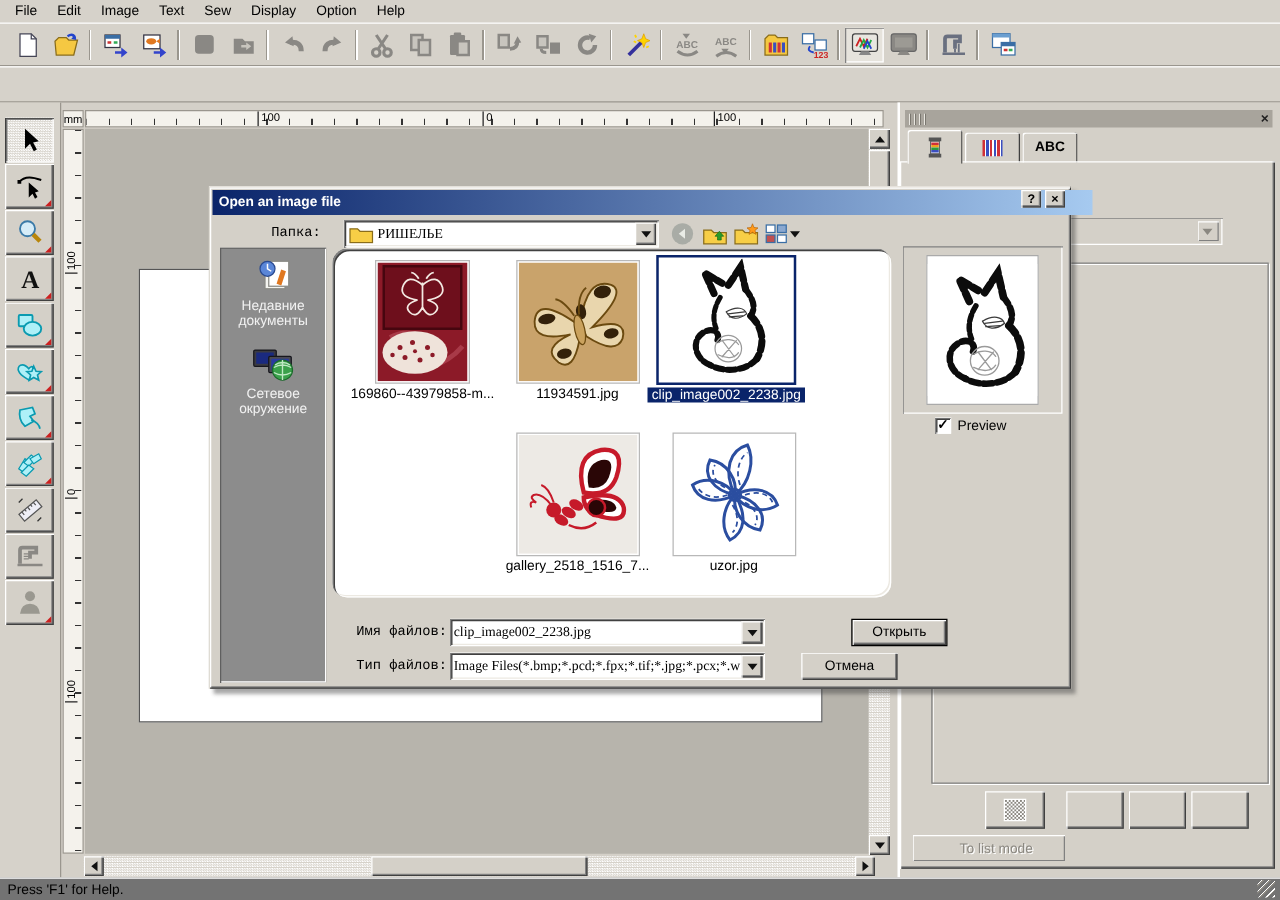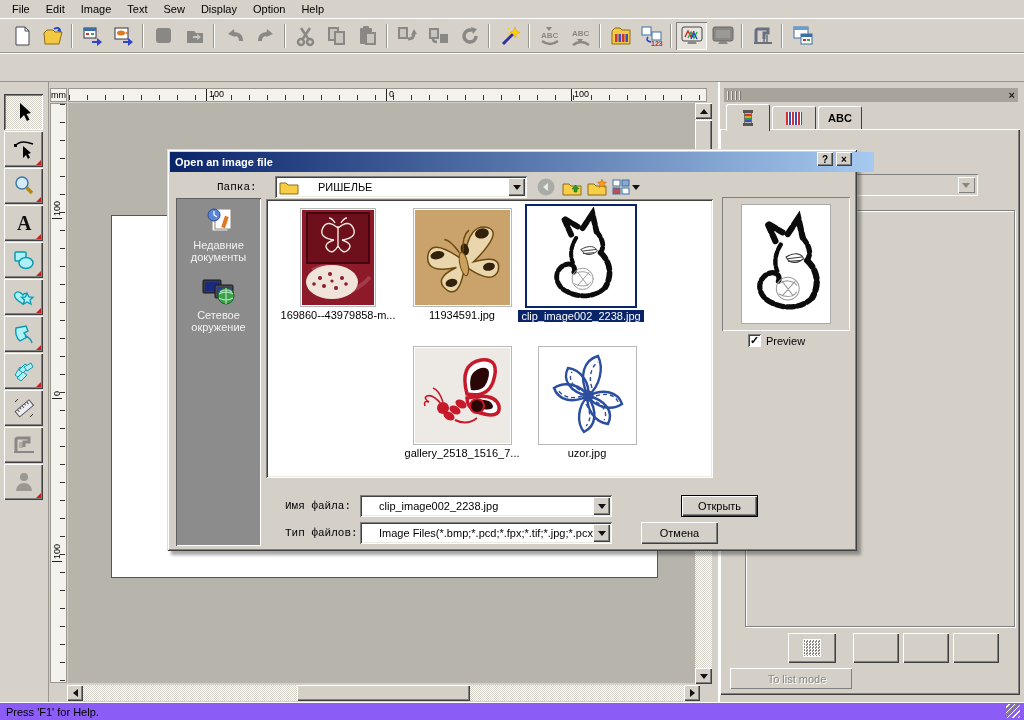--- a/index.html
+++ b/index.html
@@ -49,33 +49,33 @@
   #rpanel-grip{width:14px;height:9px;margin-left:3px;background:repeating-linear-gradient(to right,#e8e6e0 0 1px,#7a776f 1px 2px,transparent 2px 4px);}
   #rpanel-close{margin-left:auto;margin-right:3px;font-weight:bold;font-size:11px;line-height:10px;color:#222;}
   .tab{position:absolute;top:106px;height:24px;background:#d4d0c8;box-shadow:inset 1px 1px 0 #ffffff, inset -1px 0 0 #404040;border-top-left-radius:2px;border-top-right-radius:2px;display:flex;align-items:center;justify-content:center;font-weight:bold;}
   .tab.active{top:104px;height:27px;z-index:3;}
   #tabpage{left:720px;top:129px;width:300px;height:566px;box-shadow:inset 1px 1px 0 #ffffff, inset -1px -1px 0 #404040, inset -2px -2px 0 #808080;}
   #rp-combo{left:745px;top:174px;width:233px;height:22px;background:#d4d0c8;}
   #rp-inner{left:745px;top:210px;width:268px;height:415px;}
   .rp-btn{position:absolute;top:633px;height:30px;background:#d4d0c8;box-shadow:inset 1px 1px 0 #ffffff, inset -1px -1px 0 #404040, inset -2px -2px 0 #808080;display:flex;align-items:center;justify-content:center;}
   #tolist{left:730px;top:668px;width:110px;height:21px;color:#8a8780;text-shadow:1px 1px 0 #fff;display:flex;align-items:center;justify-content:center;padding-left:12px;}
   
-  #statusbar{left:0;top:702px;width:1024px;height:18px;background:#8b5cf6;border-top:1px solid #fff;box-sizing:border-box;padding:3px 6px;}
+  #statusbar{left:0;top:702px;width:1024px;height:18px;background:#737373;border-top:1px solid #fff;box-sizing:border-box;padding:3px 6px;}
   #grip{left:1006px;top:704px;width:14px;height:14px;background:repeating-linear-gradient(135deg,transparent 0 2px,#fff 2px 3px,#8a8780 3px 4px);}
   
   #dialog{left:167px;top:149px;width:690px;height:402px;background:#d4d0c8;box-shadow:inset 1px 1px 0 #dfdcd4, inset -1px -1px 0 #404040, inset 2px 2px 0 #ffffff, inset -2px -2px 0 #808080, 4px 4px 3px rgba(60,60,60,.45);z-index:10;}
   #dlg-title{left:3px;top:3px;width:704px;height:20px;background:linear-gradient(to right,#0a246a,#a6caf0);display:flex;align-items:center;color:#fff;font-weight:bold;padding-left:5px;box-sizing:border-box;}
   .cap-btn{position:absolute;top:3px;width:16px;height:14px;background:#d4d0c8;box-shadow:inset 1px 1px 0 #ffffff, inset -1px -1px 0 #404040, inset -2px -2px 0 #808080;font-weight:bold;font-size:10px;display:flex;align-items:center;justify-content:center;font-family:"Liberation Sans",sans-serif;}
   .combo{position:absolute;background:#fff;box-shadow:inset 1px 1px 0 #808080, inset -1px -1px 0 #ffffff, inset 2px 2px 0 #404040, inset -2px -2px 0 #ece9e2;display:flex;align-items:center;box-sizing:border-box;}
-  .combo .val{flex:1;padding-left:19px;white-space:nowrap;overflow:hidden;}
+  .combo .val{flex:1;padding-left:3px;white-space:nowrap;overflow:hidden;font-family:Liberation Serif, serif;}
   .combo .drop{width:17px;height:18px;margin-right:2px;background:#d4d0c8;box-shadow:inset 1px 1px 0 #ffffff, inset -1px -1px 0 #404040, inset -2px -2px 0 #808080;display:flex;align-items:center;justify-content:center;flex:none;}
   #places{left:9px;top:49px;width:85px;height:348px;background:#8c8c8c;box-shadow:inset 1px 1px 0 #5f5f5f, inset -1px -1px 0 #fff;display:flex;flex-direction:column;align-items:center;padding-top:8px;box-sizing:border-box;gap:13px;}
   .place{display:flex;flex-direction:column;align-items:center;color:#f2f2f2;text-align:center;line-height:12px;width:80px;}
   .place svg{margin-bottom:3px;}
-  #filelist{left:99px;top:50px;width:447px;height:279px;background:#fff;box-shadow:inset 1px 1px 0 #808080, inset -1px -1px 0 #ffffff, inset 2px 2px 0 #404040, inset -2px -2px 0 #ece9e2;overflow:hidden;}
+  #filelist{left:99px;top:50px;width:447px;height:279px;background:#fff;box-shadow:inset 1px 1px 0 #808080, inset -1px -1px 0 #ffffff, inset 2px 2px 0 #404040, inset -2px -2px 0 #ece9e2;overflow:hidden;border-radius:12px;}
   .fitem{position:absolute;display:flex;flex-direction:column;align-items:center;}
   .fitem .pic{border:1px solid #b8b8b8;background:#fff;padding:1px;line-height:0;}
   .fitem.selected .pic{border:2px solid #0a246a;}
   .fitem .flabel{margin-top:2px;white-space:nowrap;}
   .fitem.selected .flabel{background:#0a246a;color:#fff;padding:0 3px;}
   #previewbox{left:555px;top:48px;width:128px;height:134px;background:#d4d0c8;box-shadow:inset 1px 1px 0 #808080, inset -1px -1px 0 #ffffff;display:flex;align-items:center;justify-content:center;}
   #previewimg{width:88px;height:118px;background:#fff;border:1px solid #aaa;}
   #chkrow{left:581px;top:185px;display:flex;align-items:center;gap:5px;}
   #chk{width:13px;height:13px;background:#fff;box-shadow:inset 1px 1px 0 #808080, inset -1px -1px 0 #ffffff, inset 2px 2px 0 #404040;display:flex;align-items:center;justify-content:center;font-size:11px;font-weight:bold;line-height:11px;}
   .dlbl{position:absolute;line-height:22px;font-family:Liberation Mono, monospace;}
@@ -635,21 +635,21 @@
             </g>
         </g>
       </svg>
     </div>
   </div>
   <div id="chkrow" class="abs">
     <span id="chk">✓</span>
     <span>Preview</span>
   </div>
 
-  <span class="dlbl" style="left:118px;top:346px">Имя файла:</span>
+  <span class="dlbl" style="left:118px;top:346px">Имя файлов:</span>
   <div class="combo" style="left:193px;top:346px;width:252px;height:22px">
     <span class="val">clip_image002_2238.jpg</span>
     <span class="drop">
         <span class="tri down" style="border-top-color:#111"></span>
       </span>
   </div>
   <span class="dlbl" style="left:118px;top:373px">Тип файлов:</span>
   <div class="combo" style="left:193px;top:373px;width:252px;height:22px">
     <span class="val">Image Files(*.bmp;*.pcd;*.fpx;*.tif;*.jpg;*.pcx;*.w</span>
     <span class="drop">

